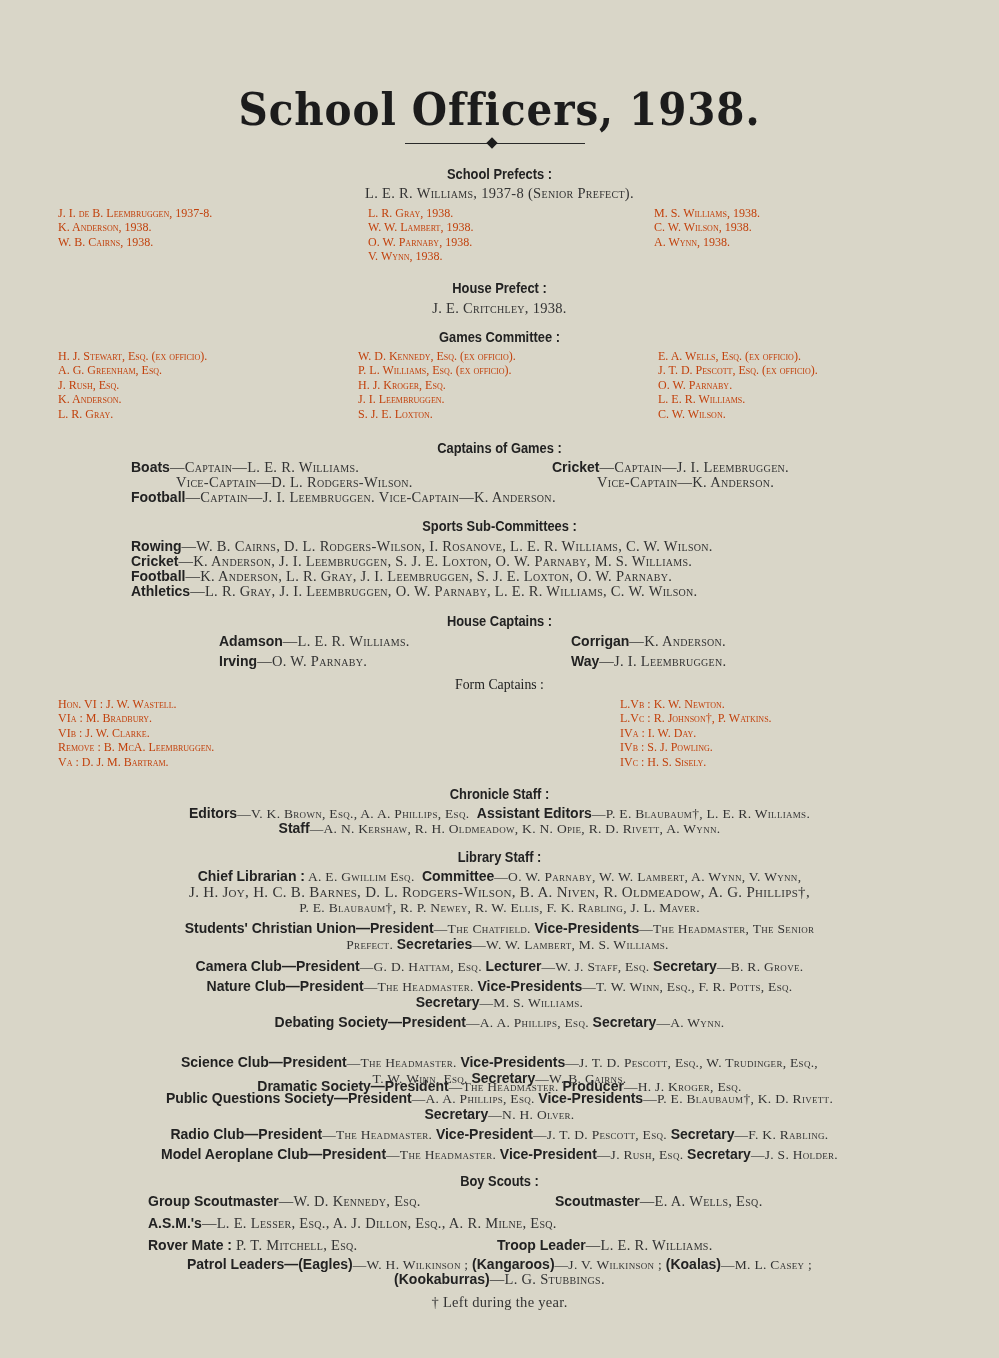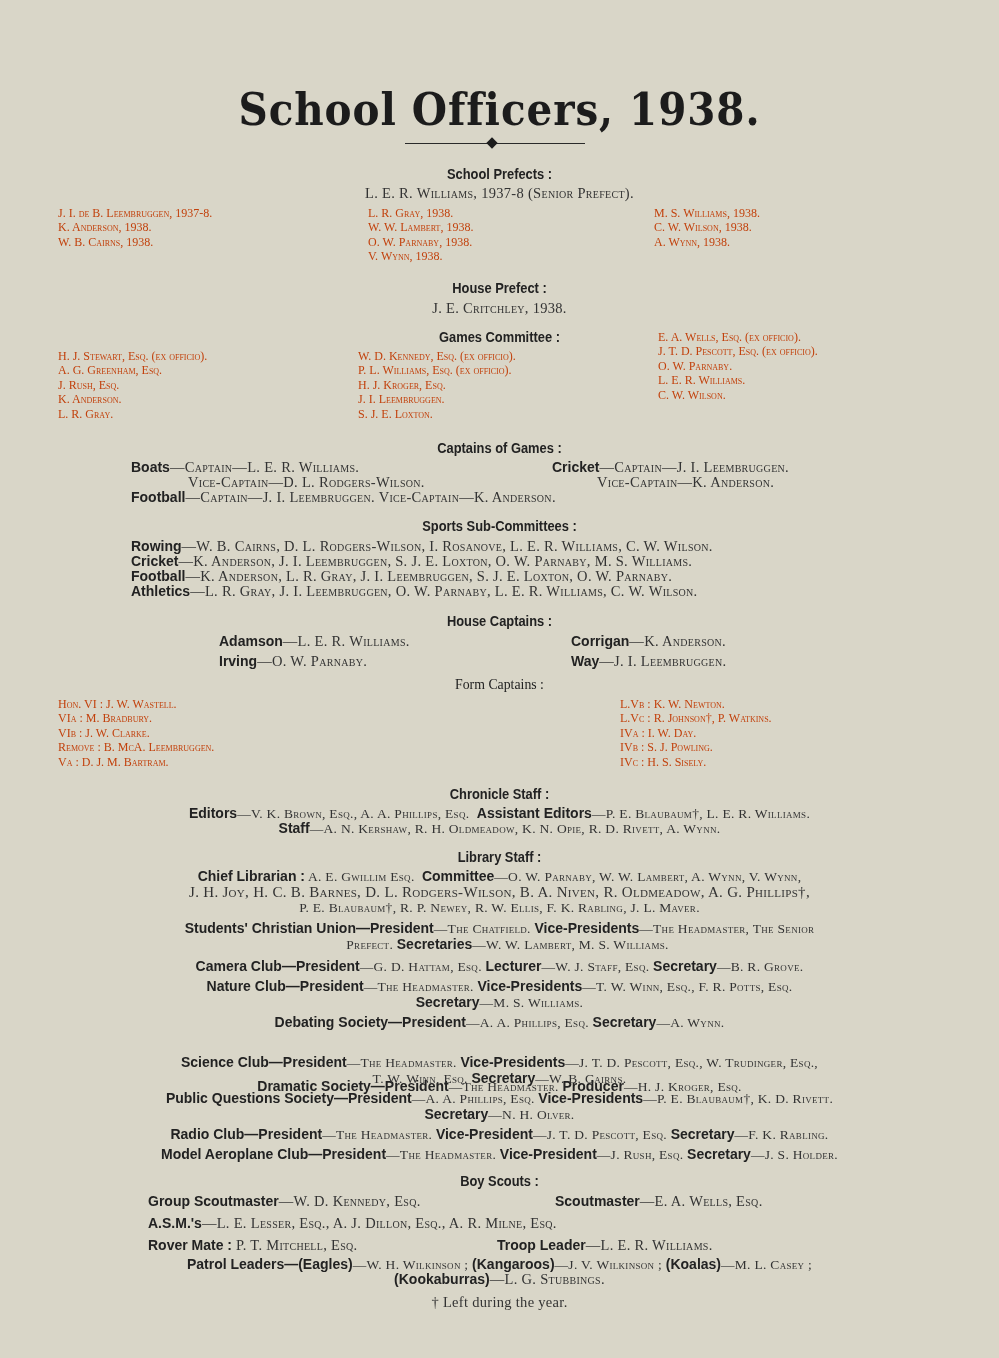--- a/index.html
+++ b/index.html
@@ -66,32 +66,32 @@
     <div>K. Anderson.</div>
     <div>L. R. Gray.</div>
   </div>
   <div class="col" style="left:358px;top:349px">
     <div>W. D. Kennedy, Esq. (ex officio).</div>
     <div>P. L. Williams, Esq. (ex officio).</div>
     <div>H. J. Kroger, Esq.</div>
     <div>J. I. Leembruggen.</div>
     <div>S. J. E. Loxton.</div>
   </div>
-  <div class="col" style="left:658px;top:330px">
+  <div class="col" style="left:658px;top:349px">
     <div>E. A. Wells, Esq. (ex officio).</div>
     <div>J. T. D. Pescott, Esq. (ex officio).</div>
     <div>O. W. Parnaby.</div>
     <div>L. E. R. Williams.</div>
     <div>C. W. Wilson.</div>
   </div>
 
   <div class="h" style="top:440px">Captains of Games :</div>
   <div class="line" style="left:131px;top:459px"><span class="b">Boats</span><span>—Captain—L. E. R. Williams.</span></div>
   <div class="line" style="left:552px;top:459px"><span class="b">Cricket</span><span>—Captain—J. I. Leembruggen.</span></div>
-  <div class="line" style="left:188px;top:474px">Vice-Captain—D. L. Rodgers-Wilson.</div>
+  <div class="line" style="left:176px;top:474px">Vice-Captain—D. L. Rodgers-Wilson.</div>
   <div class="line" style="left:597px;top:474px">Vice-Captain—K. Anderson.</div>
   <div class="line" style="left:131px;top:489px"><span class="b">Football</span><span>—Captain—J. I. Leembruggen.  Vice-Captain—K. Anderson.</span></div>
 
   <div class="h" style="top:518px">Sports Sub-Committees :</div>
   <div class="line" style="left:131px;top:538px"><span class="b">Rowing</span><span>—W. B. Cairns, D. L. Rodgers-Wilson, I. Rosanove, L. E. R. Williams, C. W. Wilson.</span></div>
   <div class="line" style="left:131px;top:553px"><span class="b">Cricket</span><span>—K. Anderson, J. I. Leembruggen, S. J. E. Loxton, O. W. Parnaby, M. S. Williams.</span></div>
   <div class="line" style="left:131px;top:568px"><span class="b">Football</span><span>—K. Anderson, L. R. Gray, J. I. Leembruggen, S. J. E. Loxton, O. W. Parnaby.</span></div>
   <div class="line" style="left:131px;top:583px"><span class="b">Athletics</span><span>—L. R. Gray, J. I. Leembruggen, O. W. Parnaby, L. E. R. Williams, C. W. Wilson.</span></div>
 
   <div class="h" style="top:613px">House Captains :</div>

